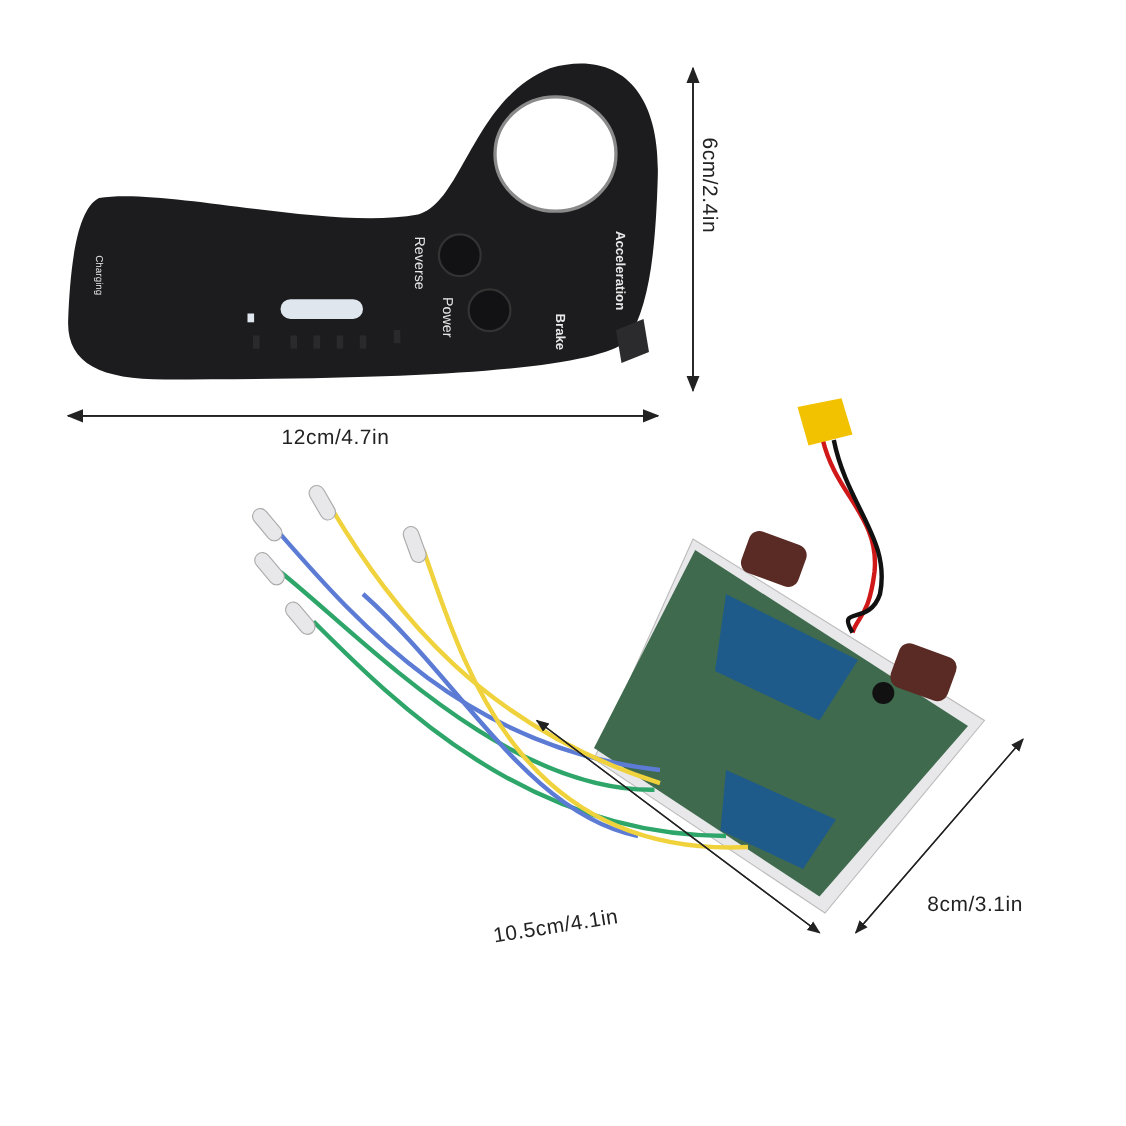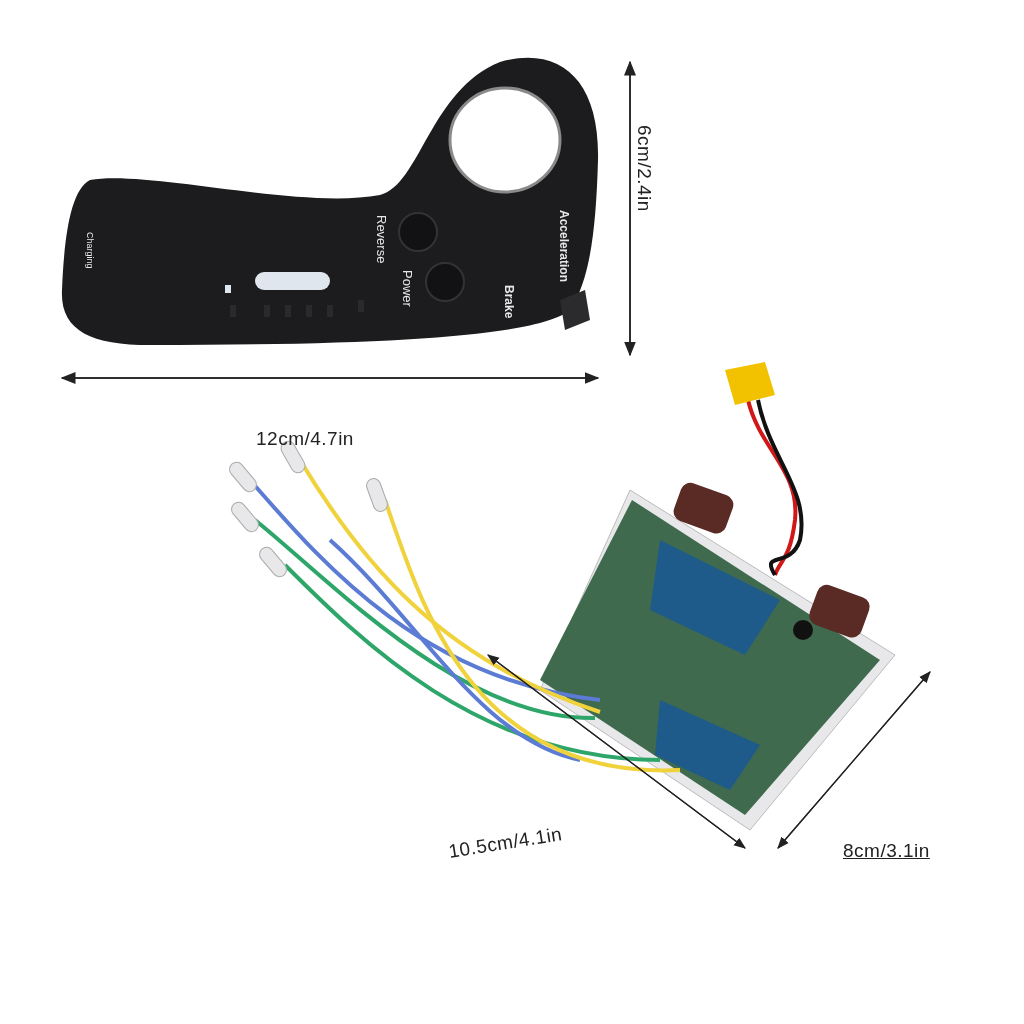--- a/index.html
+++ b/index.html
@@ -78,16 +78,16 @@
     <rect x="266" y="545" width="14" height="34" rx="7" transform="rotate(-40 273 562)"></rect>
     <rect x="370" y="478" width="14" height="34" rx="7" transform="rotate(-20 377 495)"></rect>
   </g>
 
   <line x1="488" y1="655" x2="745" y2="848" stroke="#222" stroke-width="1.2" marker-end="url(#ah)"></line>
   <line x1="745" y1="848" x2="488" y2="655" stroke="#222" stroke-width="1.2" marker-end="url(#ah)"></line>
   <line x1="930" y1="672" x2="778" y2="848" stroke="#222" stroke-width="1.2" marker-end="url(#ah)"></line>
   <line x1="778" y1="848" x2="930" y2="672" stroke="#222" stroke-width="1.2" marker-end="url(#ah)"></line>
 </svg>
 
-<div class="abs dimtxt" style="left:256px;top:388px;margin-top:40px;">12cm/4.7in</div>
+<div class="abs dimtxt" style="left:256px;top:388px;">12cm/4.7in</div>
 <div class="abs dimtxt" style="left:655px;top:125px;transform:rotate(90deg);transform-origin:0 0;">6cm/2.4in</div>
 <div class="abs dimtxt" style="left:448px;top:832px;transform:rotate(-9deg);">10.5cm/4.1in</div>
-<div class="abs dimtxt" style="left:843px;top:840px;text-decoration:underline;">8cm/3.1in</div>
+<div class="abs dimtxt" style="left:843px;top:812px;">8cm/3.1in</div>
 
 </body></html>

